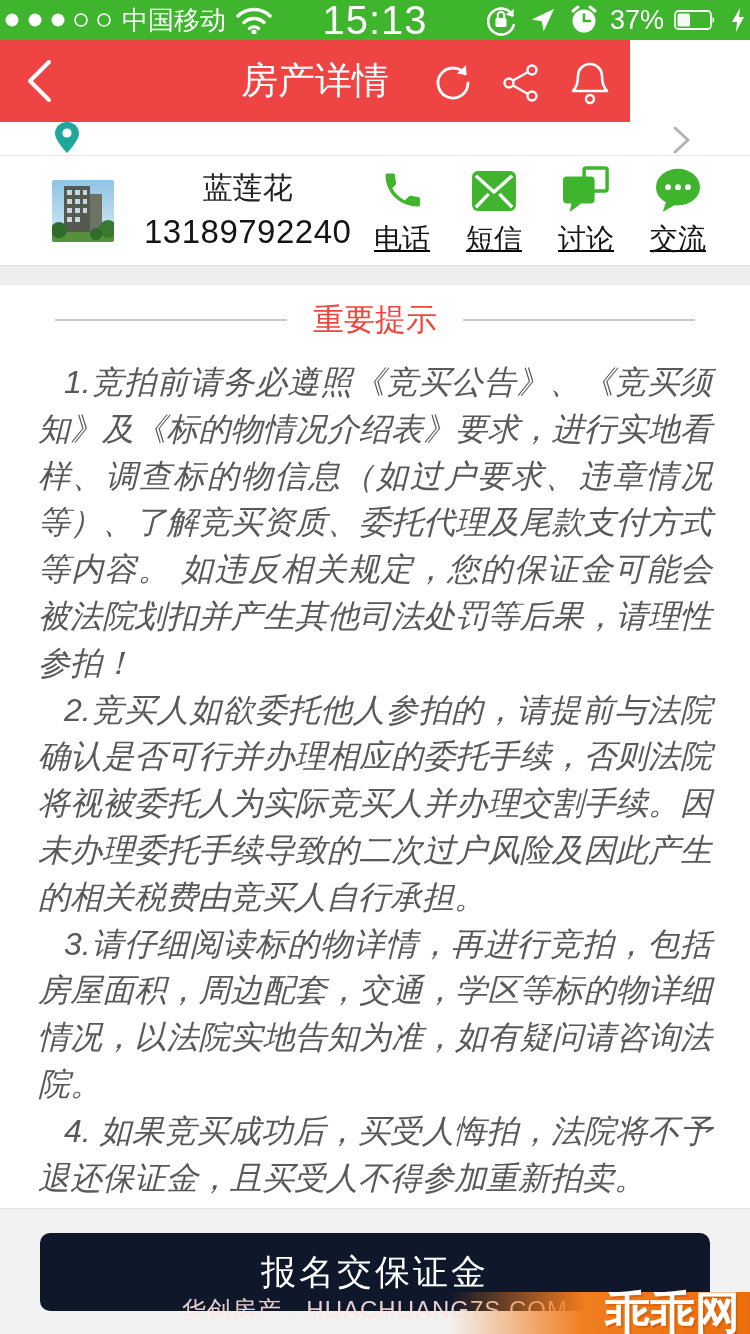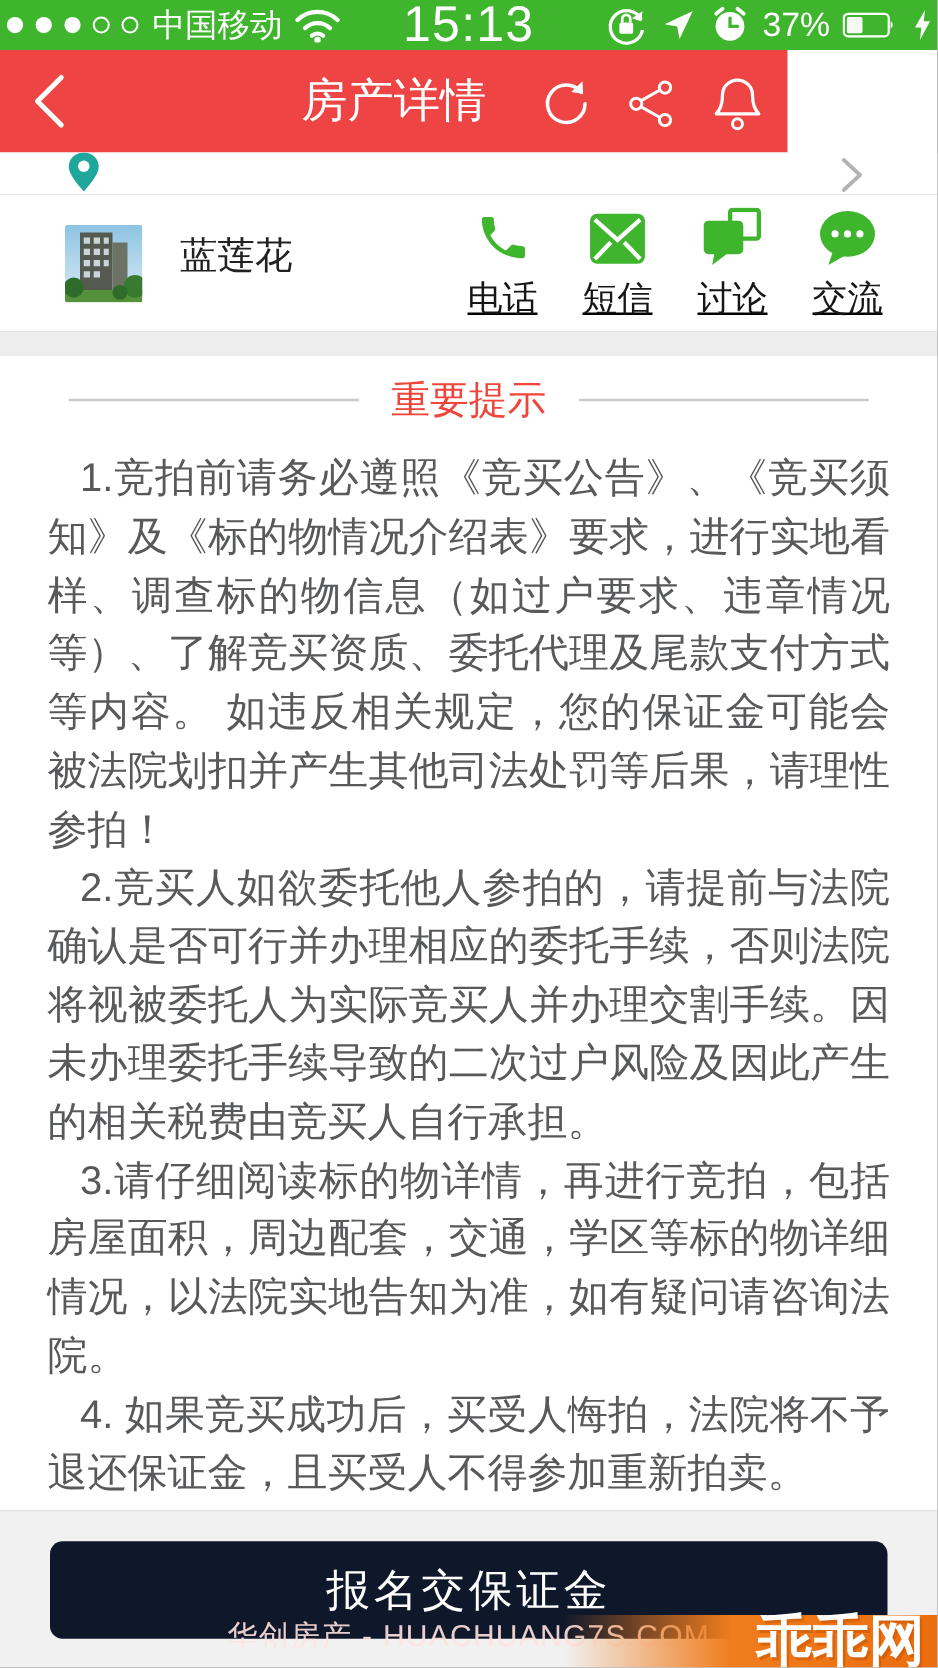--- a/index.html
+++ b/index.html
@@ -55,21 +55,21 @@
   .gray-gap{position:absolute;top:266px;left:0;width:750px;height:19px;background:#ededed;}
   
   .notice{position:absolute;top:285px;left:0;width:750px;height:923px;background:#fff;overflow:hidden;}
   .notice-header{display:flex;align-items:center;margin:16px 55px 0 55px;height:38px;}
   .notice-line{flex:1;height:2px;background:#c9c9c9;}
   .notice-title{margin:16px 26px;font-size:31px;color:#f0453b;white-space:nowrap;}
   .notice-body{
     margin:20px 38px 0 38px;font-size:32px;line-height:46.8px;color:#58595b;
     text-align:justify;text-justify:inter-ideograph;
   }
-  .para{text-indent:26px;margin:0;}
+  .para{text-indent:26px;margin:0;font-style:italic;}
   
   .footer{
     position:absolute;top:1208px;left:0;width:750px;height:126px;
     background:#f1f1f1;border-top:1px solid #e3e3e3;box-sizing:border-box;
   }
   .signup-btn{
     position:absolute;left:40px;right:40px;top:24px;height:78px;
     background:#0f172a;border-radius:10px;border:none;
     color:#fff;font-size:35px;letter-spacing:3px;
     display:flex;align-items:center;justify-content:center;cursor:pointer;
@@ -198,20 +198,21 @@
             <rect x="23" y="37" width="5" height="5"></rect>
         </g>
         <rect x="0" y="52" width="62" height="10" fill="#55903a"></rect>
         <circle cx="7" cy="50" r="8" fill="#2f6b2a"></circle>
         <circle cx="56" cy="49" r="9" fill="#397a30"></circle>
         <circle cx="44" cy="54" r="6" fill="#2f6b2a"></circle>
       </svg>
     </div>
     <div class="contact-info">
       <div class="contact-name">蓝莲花</div>
+      <div class="contact-phone">13189792240</div>
     </div>
     <div class="actions">
       <div class="action">
         <span class="a-icon">
           <svg width="44" height="44" viewBox="0 0 24 24">
             <path d="M6.6 10.8c1.5 3 3.9 5.4 6.9 6.9l2.3-2.3c.3-.3.7-.4 1.1-.2 1.2.4 2.5.6 3.9.6.6 0 1 .4 1 1V20c0 .6-.4 1-1 1C10.6 21 3 13.4 3 4c0-.6.4-1 1-1h3.2c.6 0 1 .4 1 1 0 1.4.2 2.7.6 3.9.1.4 0 .8-.2 1.1l-2.3 2.3z" fill="#3eb52c"></path>
           </svg>
         </span>
         <span class="a-label">电话</span>
       </div>

